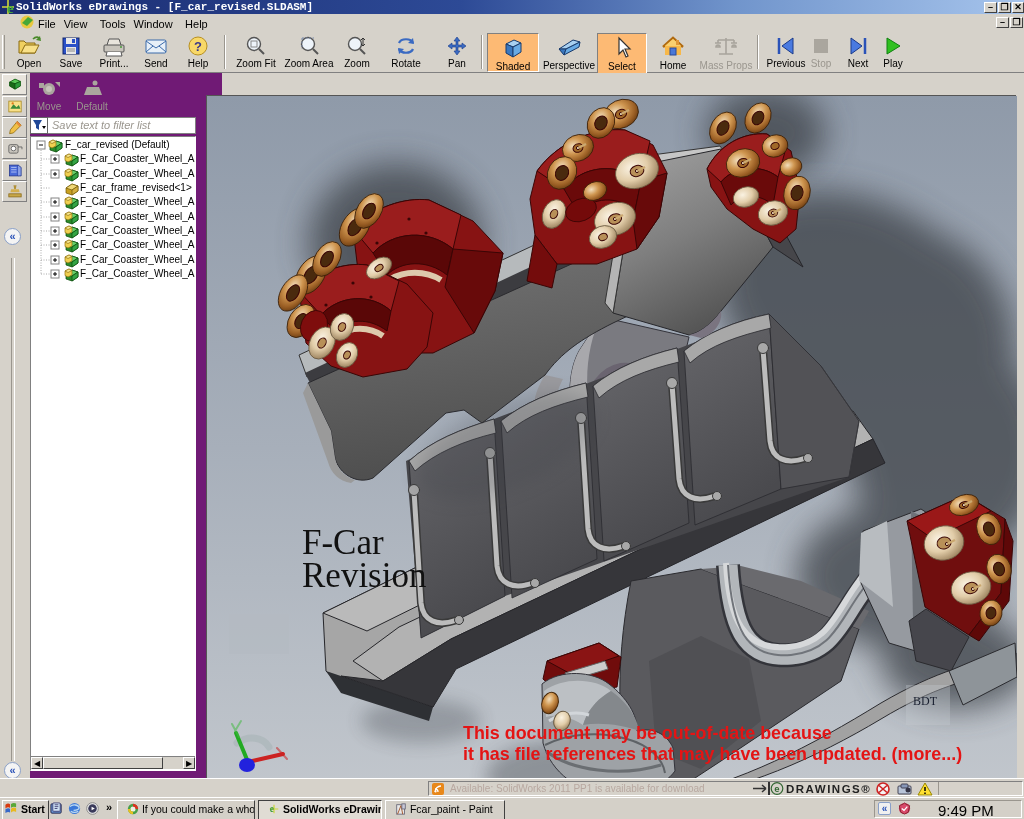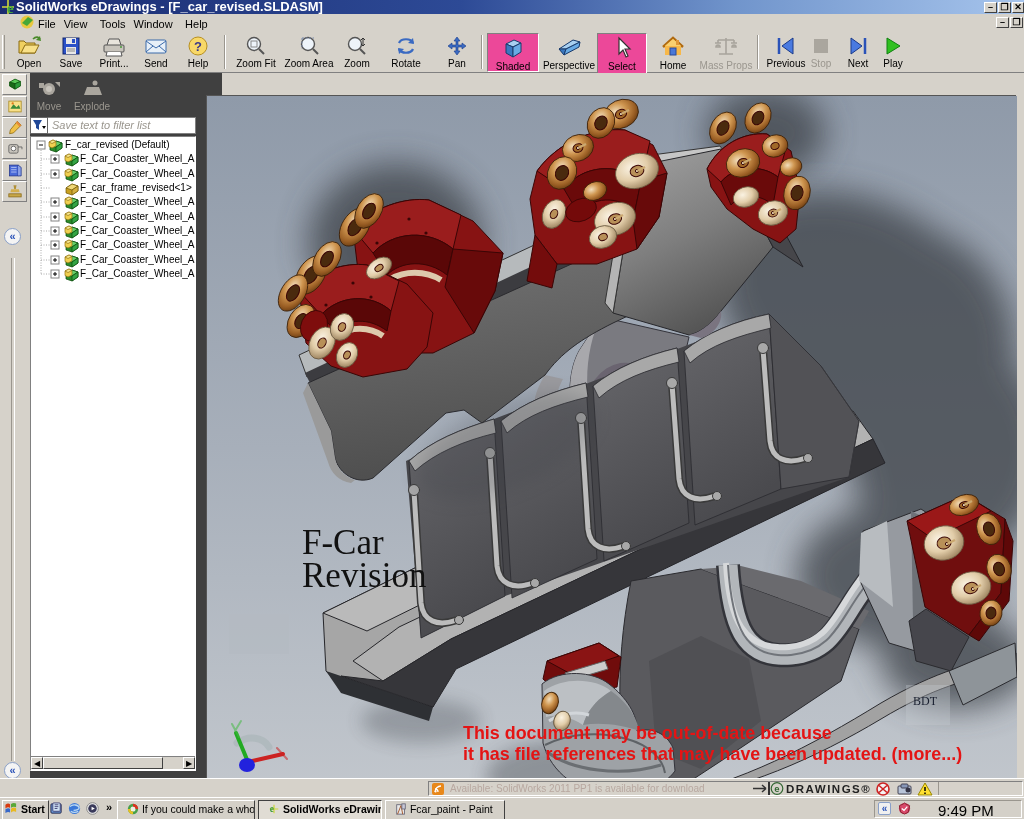--- a/index.html
+++ b/index.html
@@ -1,40 +1,40 @@
 <!DOCTYPE html>
 <html><head><meta charset="utf-8">
 <style>
 html,body{margin:0;padding:0;width:1024px;height:819px;overflow:hidden;
  font-family:"Liberation Sans",sans-serif;background:#d6d2ca;}
 *{box-sizing:border-box;}
 .abs{position:absolute;}
 #titlebar{position:absolute;left:0;top:0;width:1024px;height:14px;
  background:linear-gradient(to right,#1a2b70,#2d4a96 45%,#7195cc 72%,#a6c4ec);}
 #titletext{position:absolute;left:16px;top:0px;color:#fff;font-weight:bold;
- font-size:13px;line-height:14px;white-space:nowrap;}
+ font-size:11px;line-height:14px;white-space:nowrap;font-family:Liberation Mono, monospace;}
 .winbtn{position:absolute;width:13px;height:11px;background:#d6d2ca;
  border-top:1px solid #fff;border-left:1px solid #fff;
  border-right:1px solid #404040;border-bottom:1px solid #404040;
  font-size:9px;line-height:9px;text-align:center;font-weight:bold;color:#000;}
 #menubar{position:absolute;left:12px;top:14px;width:1024px;height:17px;background:#d6d2ca;}
 .menuitem{display:inline-block;padding:2px 4px;font-size:11px;color:#000;}
 #toolbar{position:absolute;left:0;top:31px;width:1024px;height:42px;background:#d6d2ca;
  border-bottom:1px solid #808080;}
 .tbtn{position:absolute;top:2px;height:38px;text-align:center;font-size:10px;color:#000;}
 .tbtn svg{display:block;margin:2px auto 0;}
 .tbtn .lbl{margin-top:1px;}
 .tsep{position:absolute;top:4px;width:2px;height:34px;border-left:1px solid #9a968e;border-right:1px solid #fff;}
-.pressed{background:#ec4899;border:1px solid;border-color:#808080 #fff #fff #808080;}
+.pressed{background:#fdba74;border:1px solid;border-color:#808080 #fff #fff #808080;}
 #main{position:absolute;left:0;top:73px;width:1024px;height:705px;background:#d6d2ca;}
 #tabstrip{position:absolute;left:0;top:0;width:30px;height:705px;}
 .tab{position:absolute;left:2px;width:25px;height:21px;border:1px solid;
  border-color:#fff #808080 #808080 #fff;background:#d6d2ca;}
 .tab svg{display:block;margin:1px auto;}
-#panel{position:absolute;left:30px;top:0;width:192px;height:705px;background:#404040;}
+#panel{position:absolute;left:30px;top:0;width:192px;height:705px;background:#701a75;}
 #treebox{position:absolute;left:0px;top:63px;width:166px;height:635px;background:#fff;
  border:1px solid;border-color:#808080 #fff #fff #808080;overflow:hidden;}
 .trow{position:absolute;font-size:10px;color:#000;white-space:nowrap;}
 #viewport{position:absolute;left:206px;top:2px;width:810px;height:703px;
  border-top:1px solid #555;border-left:1px solid #555;margin-top:20px;}
 #statusbar{position:absolute;left:0;top:778px;width:1024px;height:19px;background:#d6d2ca;
  border-top:1px solid #fff;}
 #taskbar{position:absolute;left:0;top:797px;width:1024px;height:22px;background:#d4d0c8;
  border-top:1px solid #fff;}
 .task{position:absolute;top:2px;height:22px;background:#d4d0c8;border:1px solid;
@@ -281,21 +281,21 @@
           </g>
         </svg>
    <div>Move</div></div>
   <div class="abs" style="left:40px;top:6px;width:44px;text-align:center;color:#9a968e;font-size:10px">
    <svg width="26" height="20" viewBox="0 0 26 20">
           <g fill="#aaa69e">
             <circle cx="16" cy="4" r="2.5"></circle>
             <path d="M8 8 L20 8 L23 16 L5 16 Z"></path>
           </g>
         </svg>
-   <div>Explode</div></div>
+   <div>Default</div></div>
   <div class="abs" style="left:0px;top:44px;width:18px;height:17px;background:#fff;border:1px solid #666">
    <svg width="16" height="15" viewBox="0 0 16 15">
           <path d="M2 2 H11 L8 7 V12 L5 10 V7 Z" fill="#204898"></path>
           <path d="M11 8 L15 8 L13 11 Z" fill="#000"></path>
         </svg>
   </div>
   <div class="abs" style="left:18px;top:44px;width:148px;height:17px;background:#fff;border:1px solid #808080;border-left:none;color:#9a968e;font-style:italic;font-size:11px;line-height:15px;padding-left:4px">Save text to filter list</div>
   <div id="treebox">
    <svg width="164" height="150" viewBox="0 0 164 150" style="position:absolute;left:0;top:0">
    <defs>

